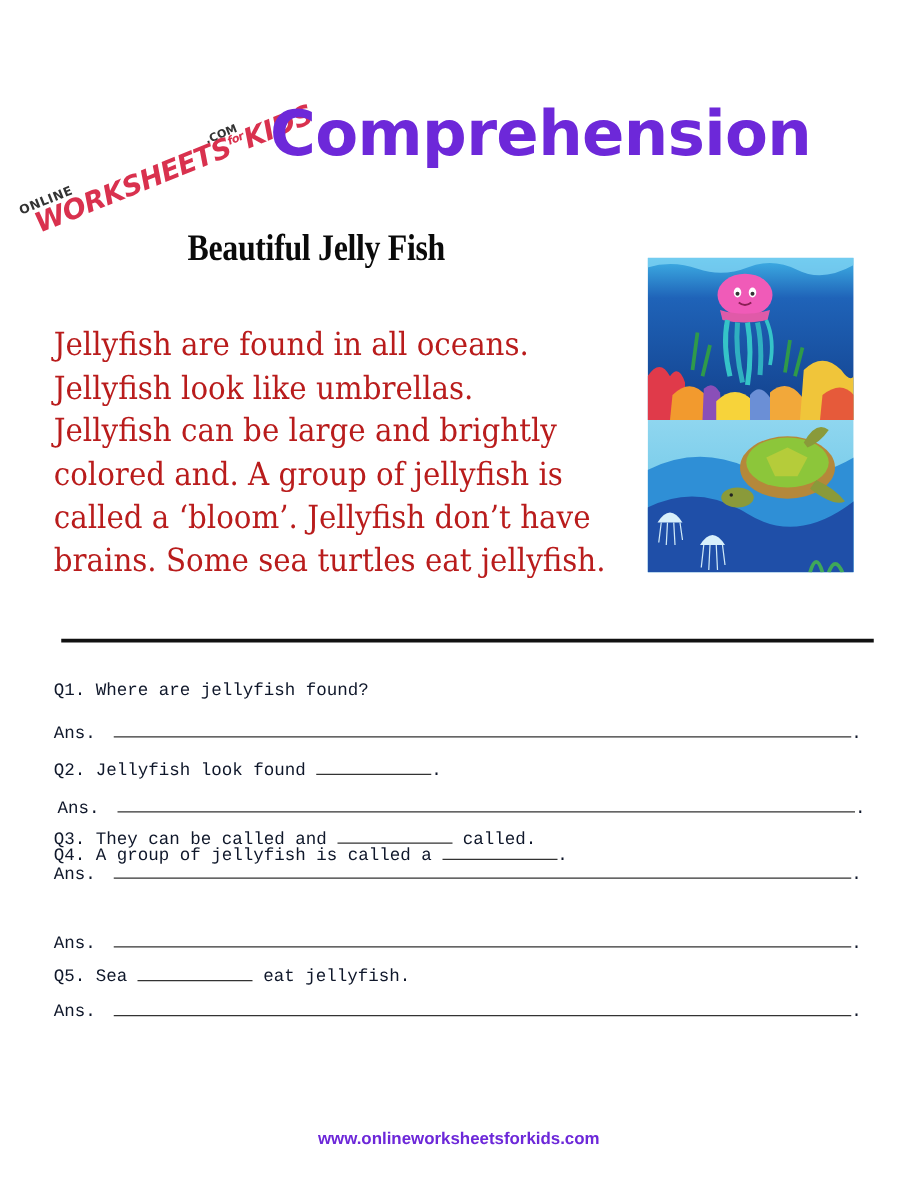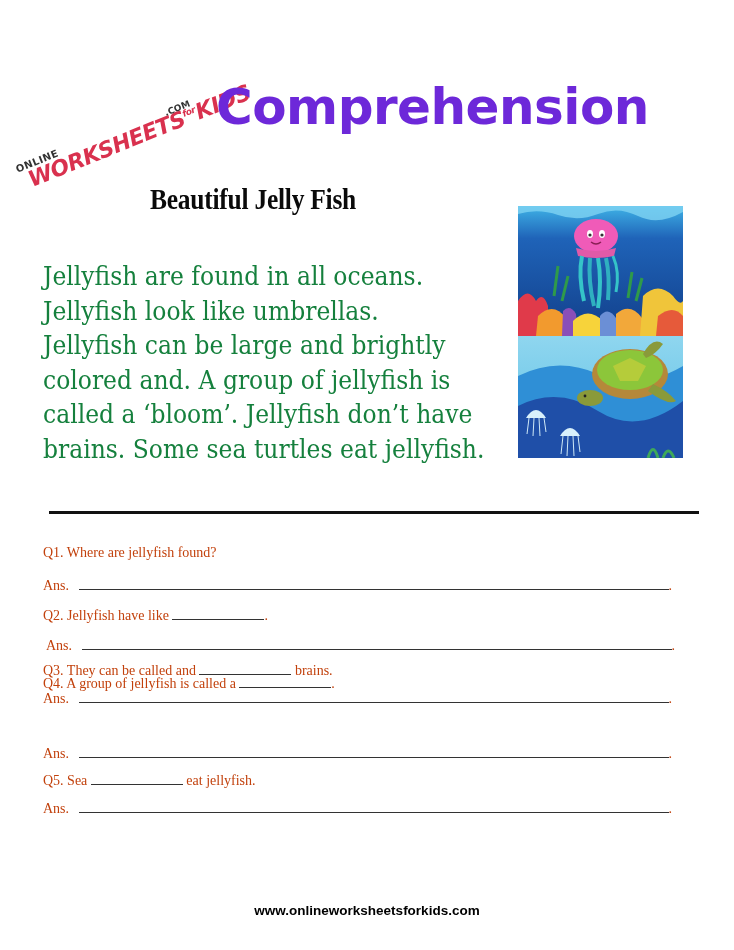--- a/index.html
+++ b/index.html
@@ -4,27 +4,27 @@
 <style>
   html, body { margin: 0; padding: 0; background: #ffffff; }
   body { width: 734px; height: 950px; position: relative; overflow: hidden; color: #111; }
   .logo { position: absolute; left: 22px; top: 120px; width: 190px; height: 80px; transform: rotate(-22deg); transform-origin: left bottom; }
   .logo-online { position: absolute; left: 6px; top: 44px; font-family: "DejaVu Sans", sans-serif; font-size: 10px; font-weight: bold; color: #333; letter-spacing: 0.5px; }
   .logo-main { position: absolute; left: 14px; top: 52px; font-family: "DejaVu Sans", sans-serif; font-size: 22px; font-weight: bold; color: #d9314e; letter-spacing: -0.5px; font-style: italic; white-space: nowrap; }
   .logo-for { font-size: 9px; color: #d9314e; vertical-align: super; }
   .logo-com { position: absolute; left: 165px; top: 48px; font-family: "DejaVu Sans", sans-serif; font-size: 9px; font-weight: bold; color: #333; }
   .title { position: absolute; left: 216px; top: 82px; font-family: "DejaVu Sans", sans-serif; font-weight: bold; font-size: 50px; letter-spacing: -0.5px; color: #6d28d9; line-height: 1; }
   .subtitle { position: absolute; left: 150px; top: 184px; font-family: "Liberation Serif", serif; font-weight: bold; font-size: 30px; transform: scaleX(0.85); transform-origin: left; color: #0a0a0a; letter-spacing: -0.3px; line-height: 1; }
-  .passage { position: absolute; left: 43px; top: 259px; width: 470px; font-family: "DejaVu Serif", serif; font-size: 25.5px; line-height: 34.5px; color: #15803d; }
+  .passage { position: absolute; left: 43px; top: 259px; width: 470px; font-family: "DejaVu Serif", serif; font-size: 25.5px; line-height: 34.5px; color: #b91c1c; }
   .passage div { white-space: nowrap; transform: scaleX(0.92); transform-origin: left; }
   .illustration { position: absolute; left: 518px; top: 206px; width: 165px; height: 252px; overflow: hidden; }
   .divider { position: absolute; left: 49px; top: 511px; width: 650px; height: 3px; background: #111; }
-  .qa { position: absolute; left: 43px; font-family: Liberation Serif, serif; font-size: 14px; color: #c2410c; white-space: nowrap; }
+  .qa { position: absolute; left: 43px; font-family: Liberation Mono, monospace; font-size: 14px; color: #0f172a; white-space: nowrap; }
   .blank { display: inline-block; border-bottom: 1px solid #333; height: 12px; vertical-align: baseline; }
-  .footer { position: absolute; left: 0; width: 734px; top: 903px; text-align: center; font-family: "Liberation Sans", sans-serif; font-weight: bold; font-size: 13.5px; color: #000000; }
+  .footer { position: absolute; left: 0; width: 734px; top: 903px; text-align: center; font-family: "Liberation Sans", sans-serif; font-weight: bold; font-size: 13.5px; color: #6d28d9; }
 </style>
 </head>
 <body>
 
 <div class="logo">
   <span class="logo-online">ONLINE</span>
   <span class="logo-main"><span>WORKSHEETS</span><span class="logo-for">for</span><span>KIDS</span></span>
   <span class="logo-com">.COM</span>
 </div>
 
@@ -110,32 +110,32 @@
 
 <div class="qa" style="top:545px;">
   <span>Q1. Where are jellyfish found?</span>
 </div>
 <div class="qa" style="top:577px;">
   <span>Ans.</span>
   <span class="blank" style="width:590px; margin-left:6px;"></span><span>.</span>
 </div>
 
 <div class="qa" style="top:607px;">
-  <span>Q2. Jellyfish have like</span>
+  <span>Q2. Jellyfish look found</span>
   <span class="blank" style="width:92px;"></span><span>.</span>
 </div>
 <div class="qa" style="top:637px; left:46px;">
   <span>Ans.</span>
   <span class="blank" style="width:590px; margin-left:6px;"></span><span>.</span>
 </div>
 
 <div class="qa" style="top:662px;">
   <span>Q3. They can be called and</span>
   <span class="blank" style="width:92px;"></span>
-  <span>brains.</span>
+  <span>called.</span>
 </div>
 <div class="qa" style="top:690px;">
   <span>Ans.</span>
   <span class="blank" style="width:590px; margin-left:6px;"></span><span>.</span>
 </div>
 
 <div class="qa" style="top:675px;">
   <span>Q4. A group of jellyfish is called a</span>
   <span class="blank" style="width:92px;"></span><span>.</span>
 </div>

